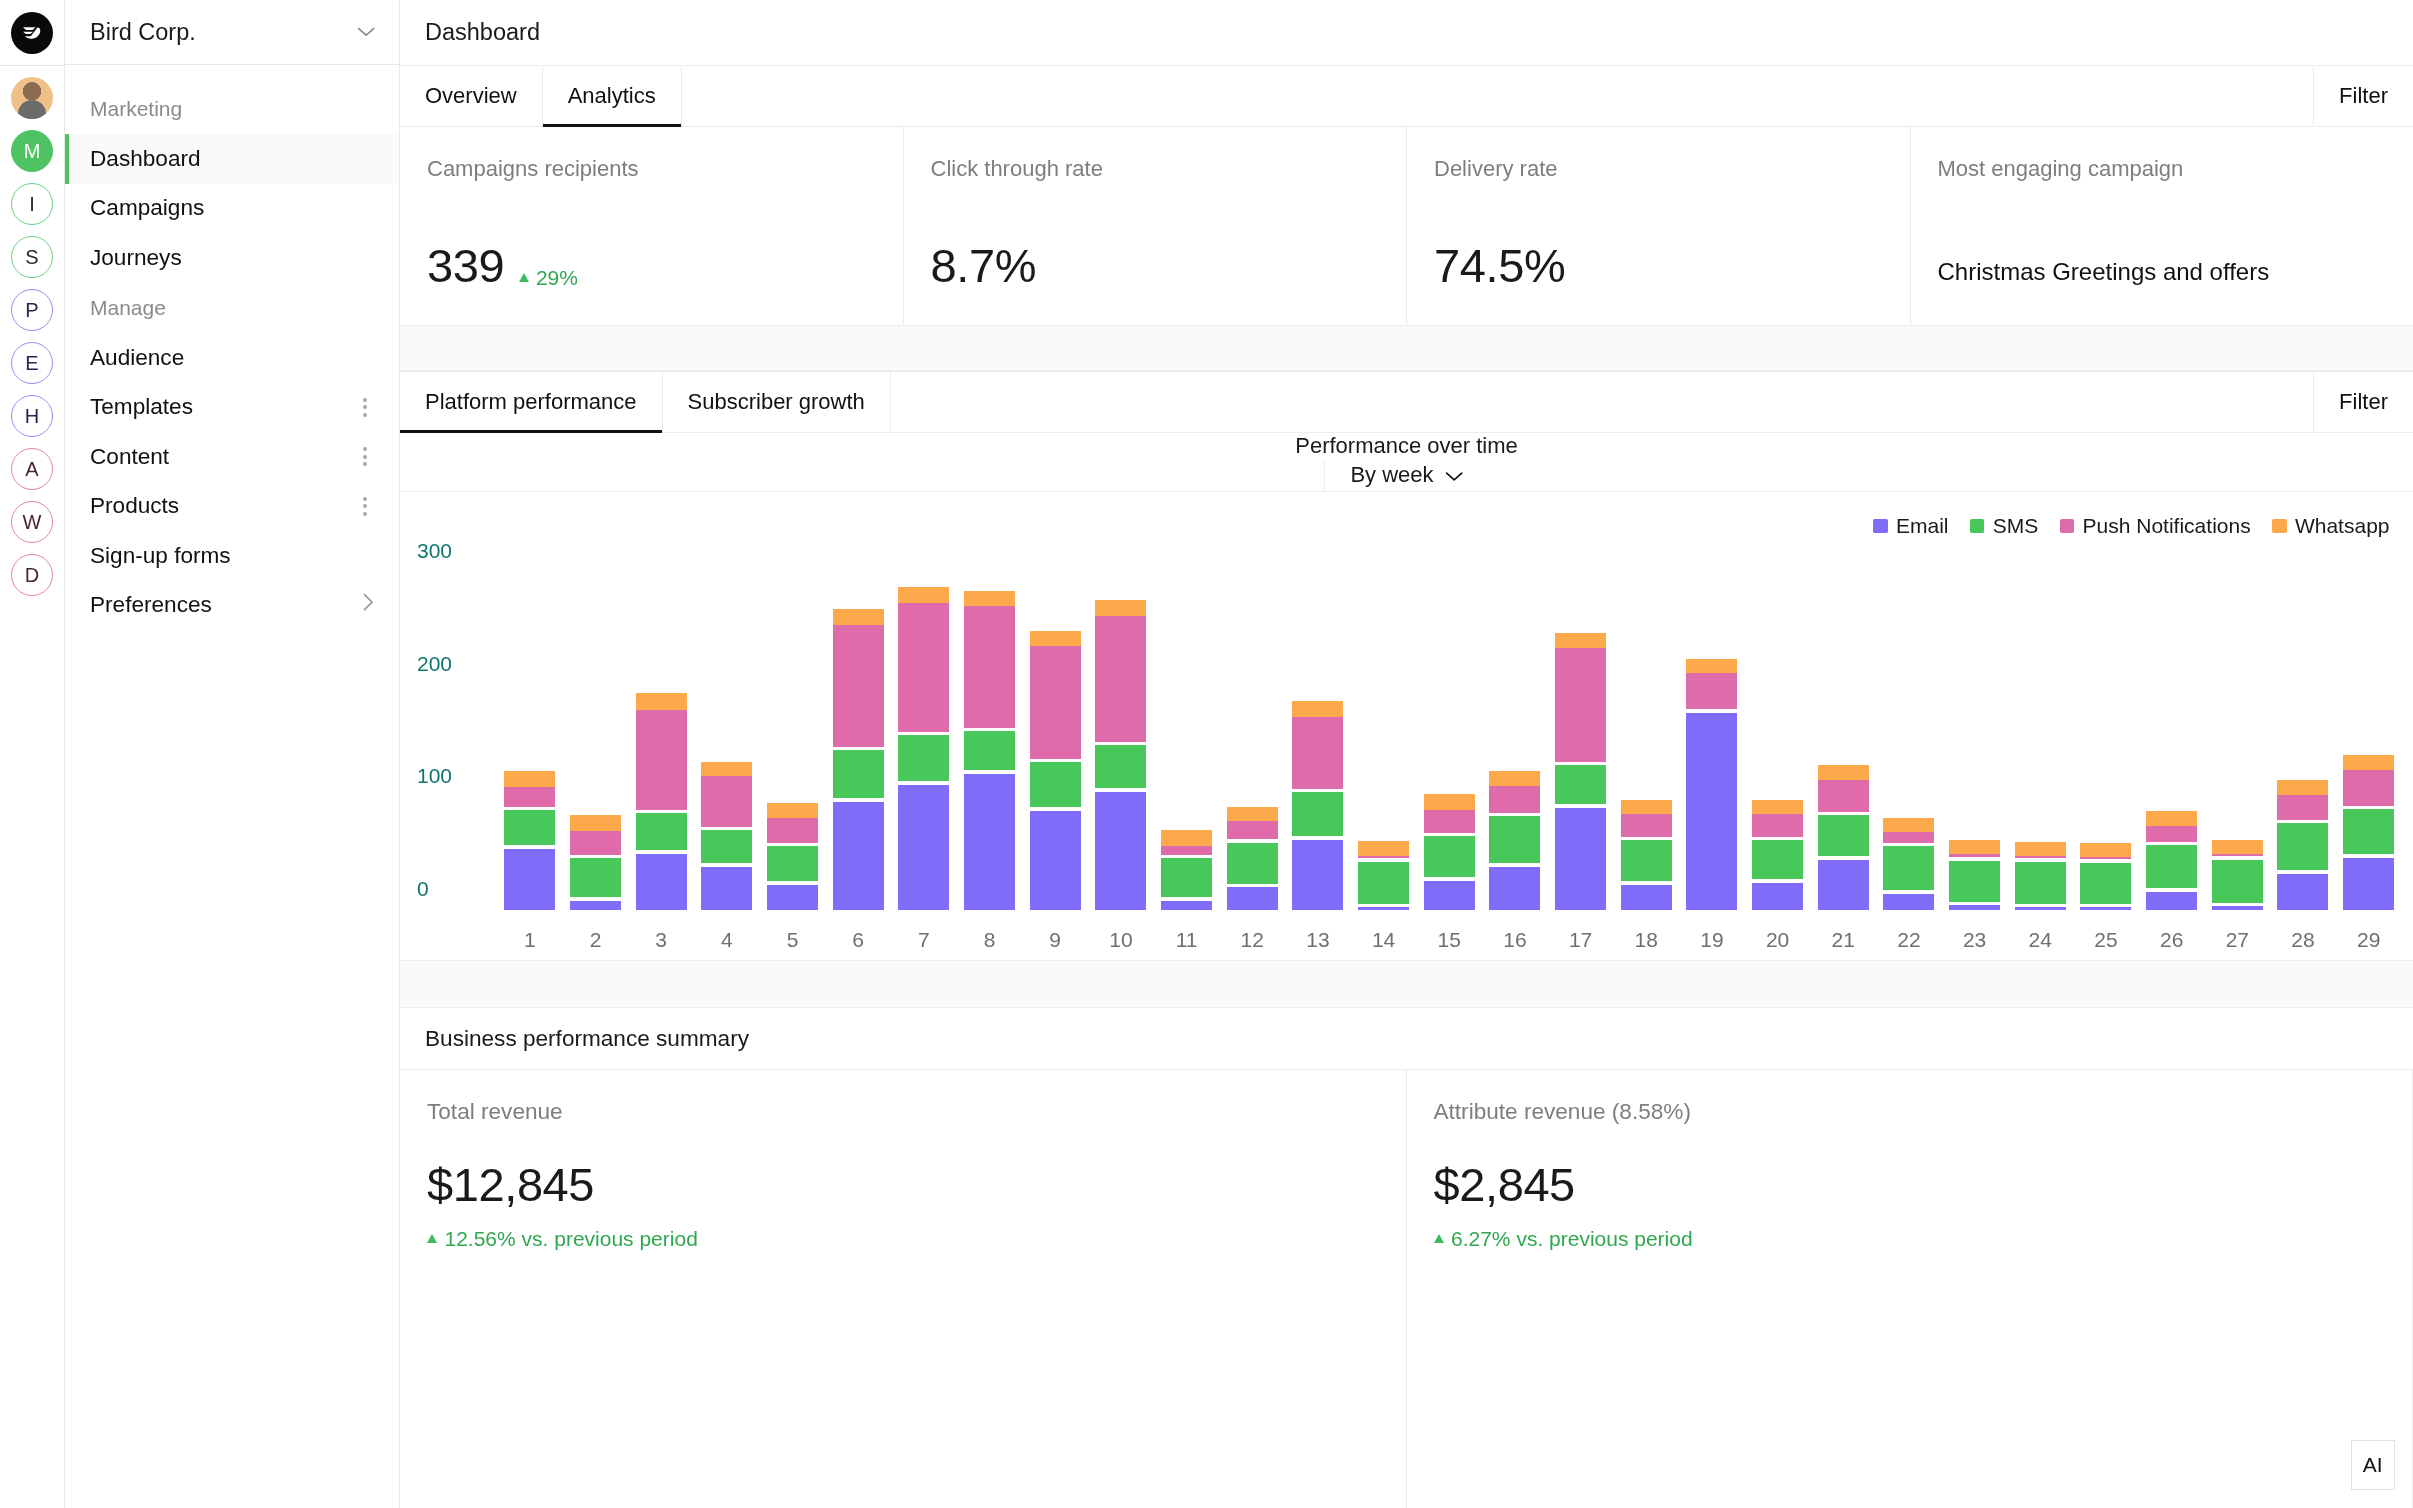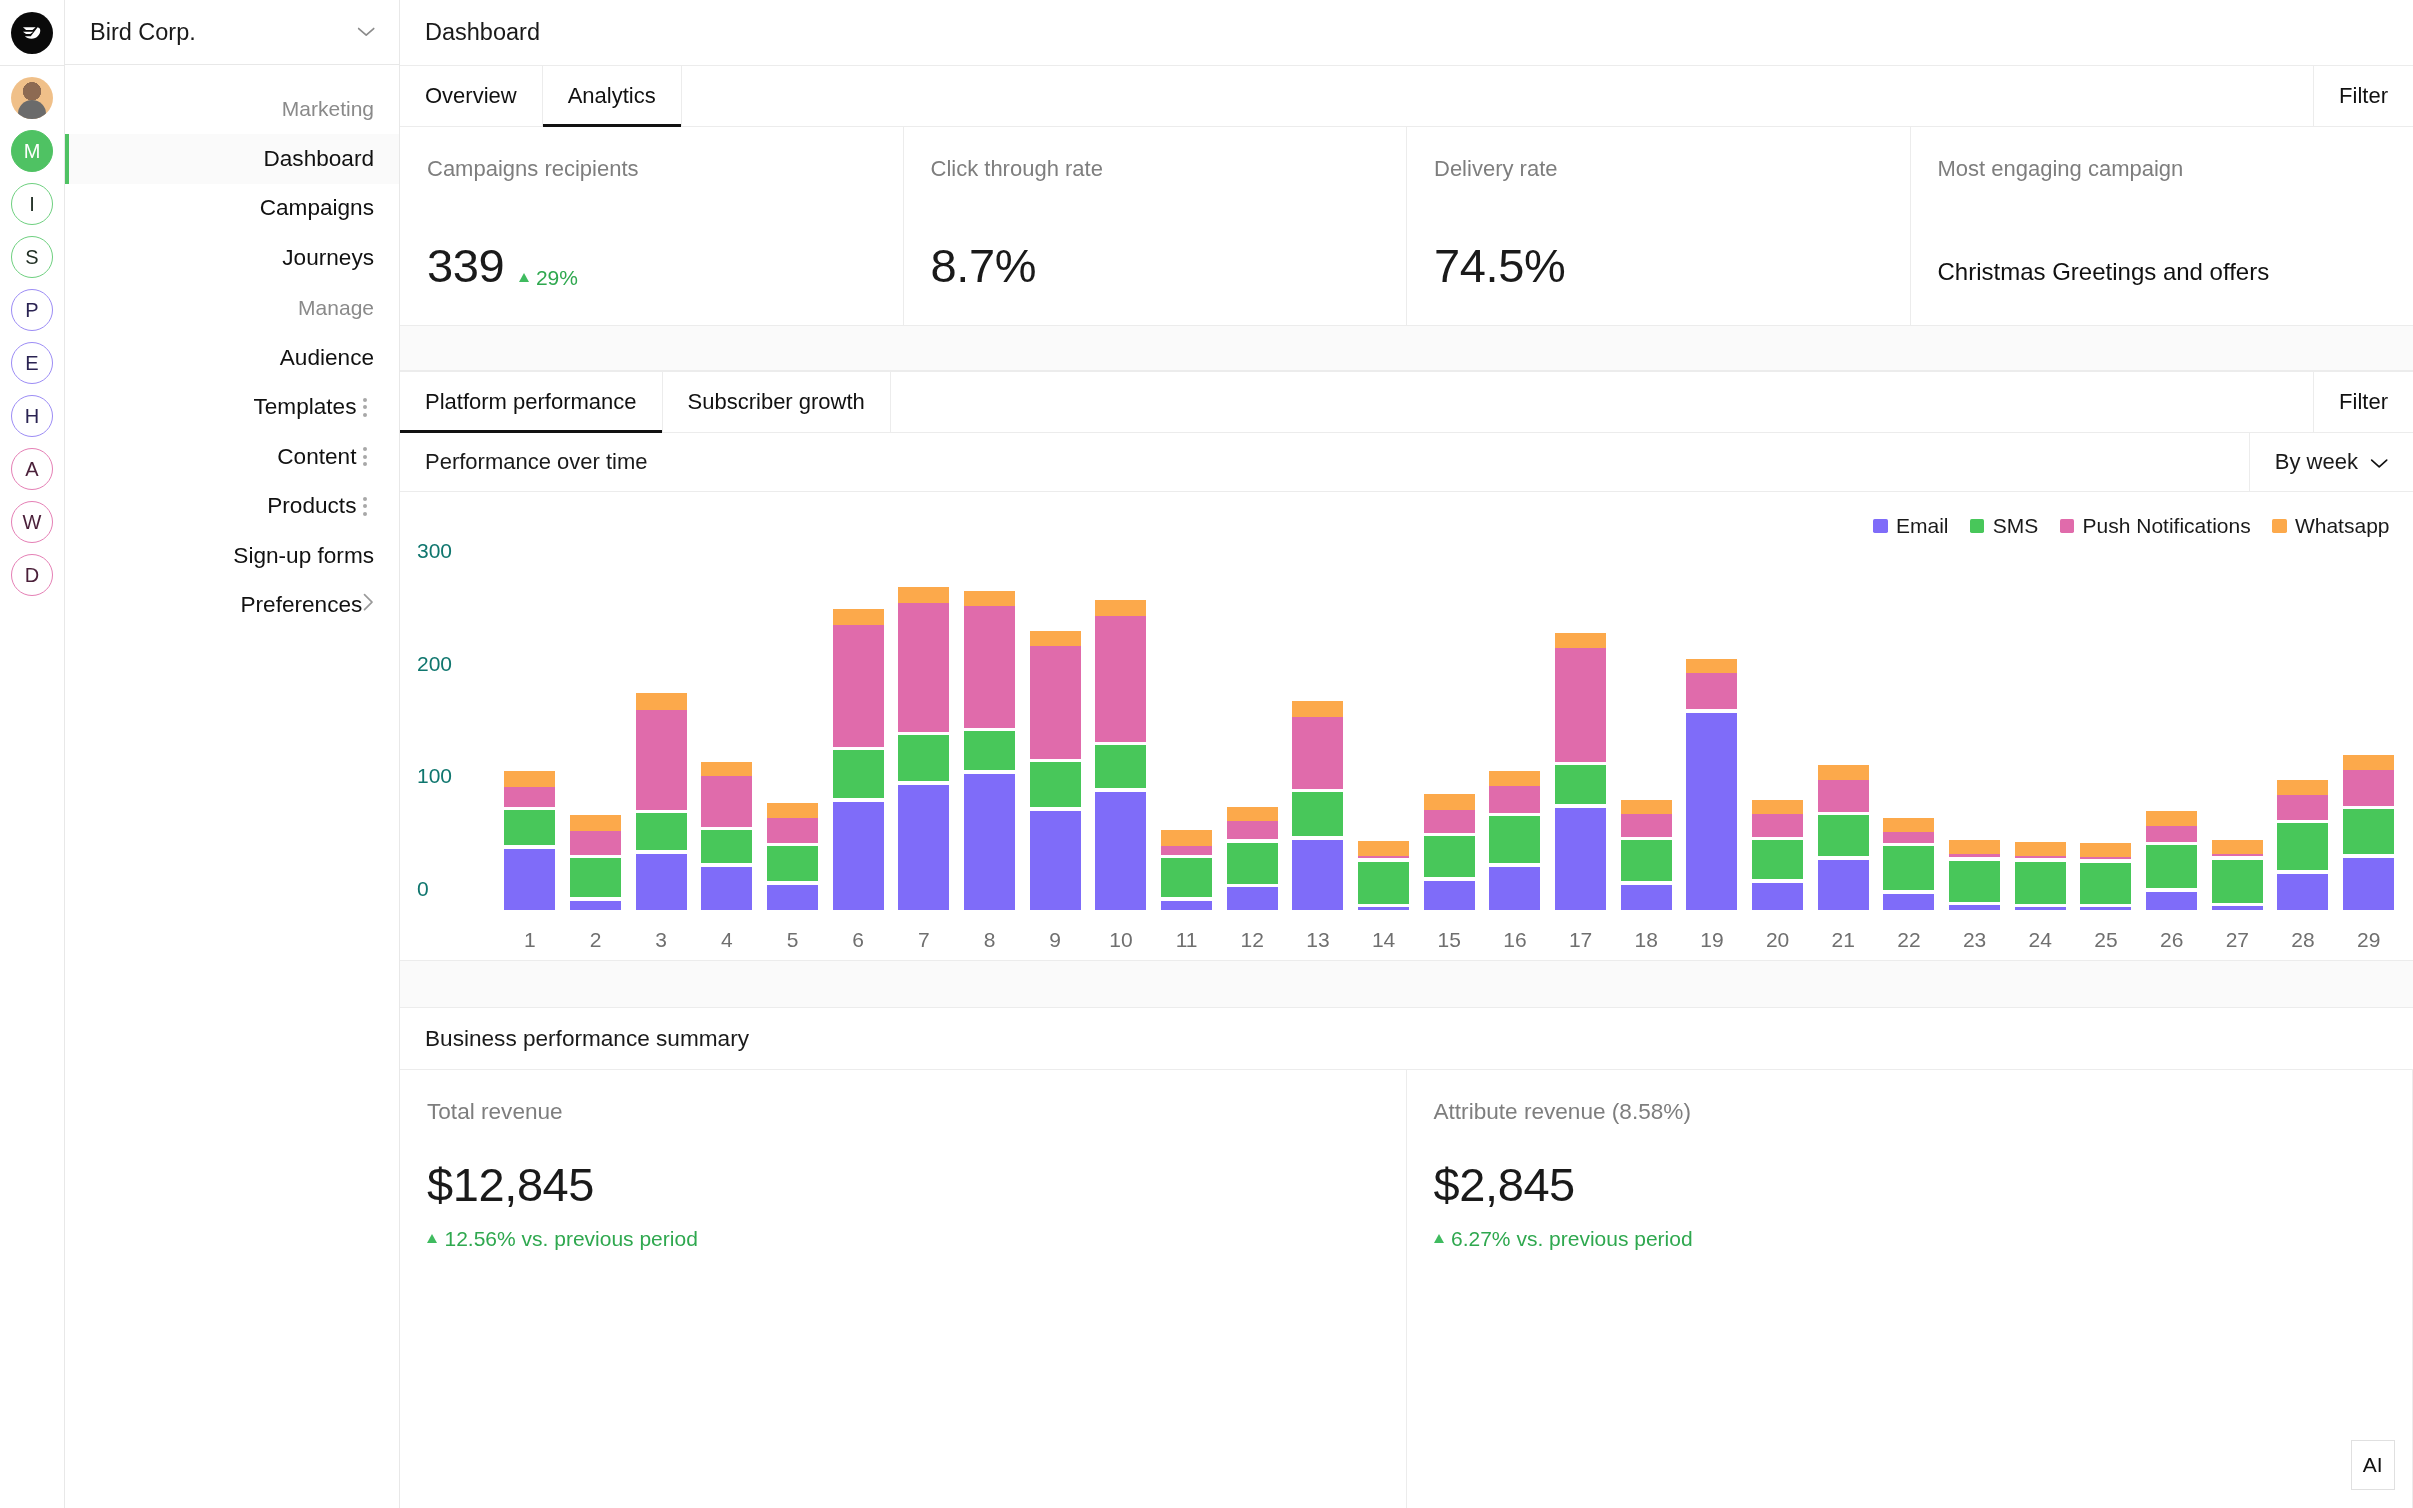--- a/index.html
+++ b/index.html
@@ -51,21 +51,21 @@
     width: 335px; flex: 0 0 335px;
     border-right: 0.8px solid #e8e8e8;
     background: #fff; display: flex; flex-direction: column;
   }
   .org {
     height: 65px; display: flex; align-items: center;
     padding: 0 23.5px 0 25px; border-bottom: 0.8px solid #e8e8e8;
   }
   .org-name { font-size: 23.5px; flex: 1; }
   .chev { color: #8b8b8b; font-size: 18.4px; line-height: 1; }
-  .nav { padding-top: 18.4px; text-align: right; }
+  .nav { padding-top: 18.4px; }
   .nav-group { font-size: 21px; color: #8a8a8a; padding: 13.4px 25px 13.4px 25px; }
   .nav-item {
     position: relative; display: flex; align-items: center;
     padding: 11.7px 25px 11.7px 25px; font-size: 22.6px; color: #111;
   }
   .nav-item .lbl { flex: 1; }
   .nav-item.active { background: #fafafa; }
   .nav-item.active::before {
     content: ""; position: absolute; left: 0; top: 0; bottom: 0;
     width: 4.2px; background: #4fc263;
@@ -95,21 +95,21 @@
   .kpi-label { font-size: 22px; color: #7e7e7e; }
   .kpi-value { position: absolute; bottom: 32px; left: 27px; display: flex; align-items: baseline; }
   .kpi-num { font-size: 47px; font-weight: 400; letter-spacing: -0.4px; }
   .kpi-delta { font-size: 21px; color: #2fa84f; margin-left: 15px; display: flex; align-items: center; gap: 6.7px; }
   .tri-up { width: 0; height: 0; border-left: 5.9px solid transparent; border-right: 5.9px solid transparent; border-bottom: 9.2px solid #3fbb5f; }
   .kpi-text { position: absolute; bottom: 39px; left: 27px; font-size: 24px; color: #111; }
 
   .gap-row { height: 45px; background: #fafafa; border-bottom: 0.8px solid #ececec; }
 
   .chart-head {
-    height: 59px; display: flex; align-items: center; border-bottom: 0.8px solid #ececec;
+    height: 59px; display: flex; align-items: center; border-bottom: 0.8px solid #ececec; flex-direction: column;
   }
   .chart-head .ttl { padding: 0 25px; font-size: 22px; flex: 1; }
   .bywk {
     display: flex; align-items: center; gap: 11.7px; height: 100%;
     padding: 0 25px; border-left: 0.8px solid #ececec; font-size: 22px;
   }
 
   
   .chart-area { position: relative; height: 469px; border-bottom: 0.8px solid #ececec; }
   .legend { position: absolute; right: 23.5px; top: 22px; display: flex; align-items: center; gap: 10px; font-size: 21px; }

